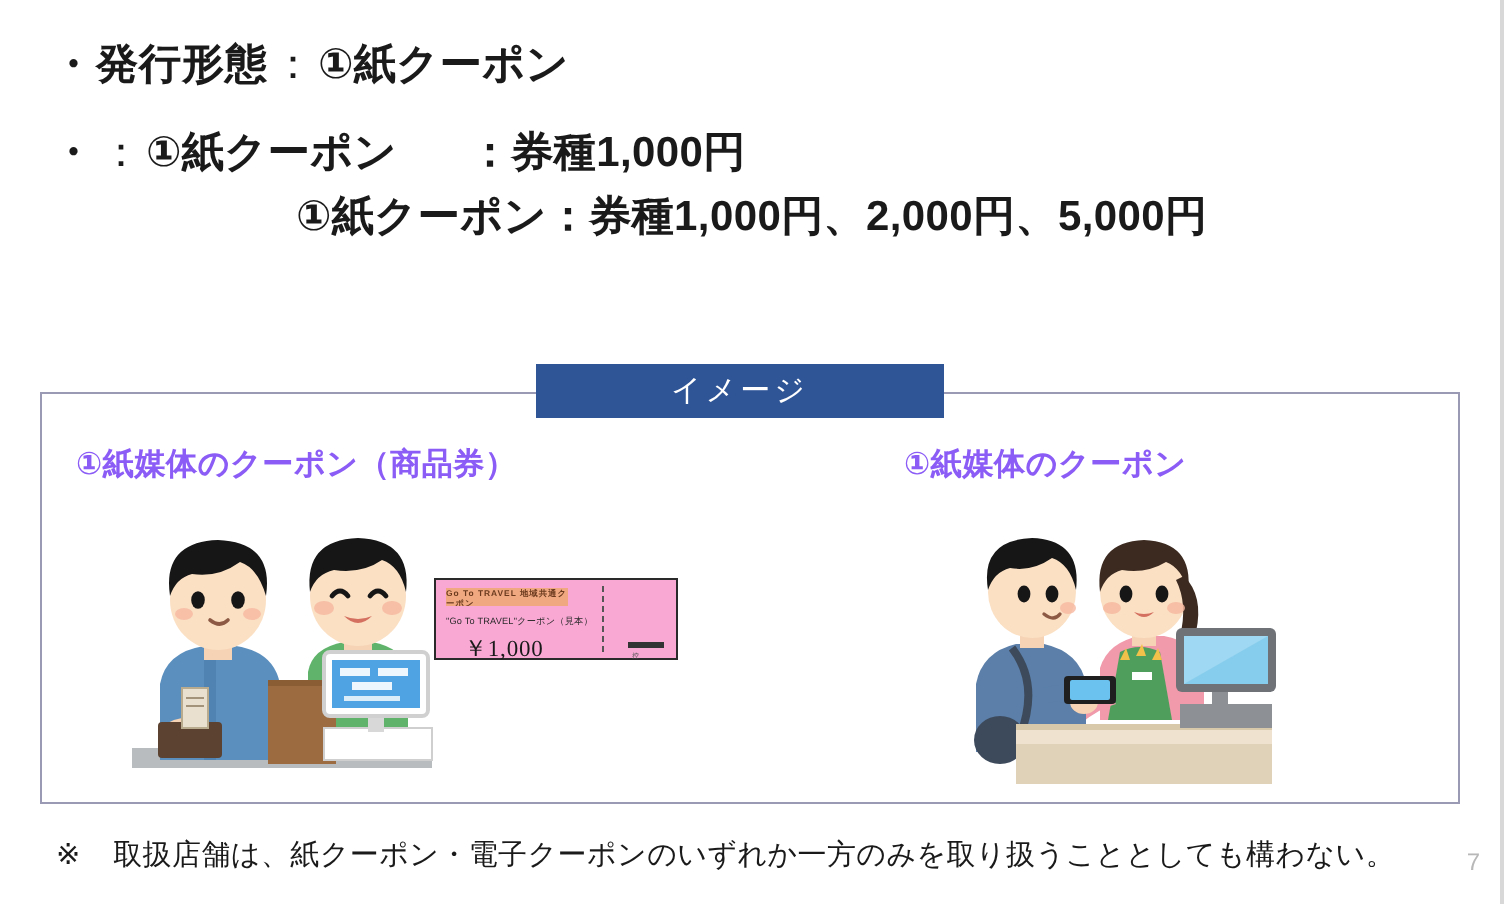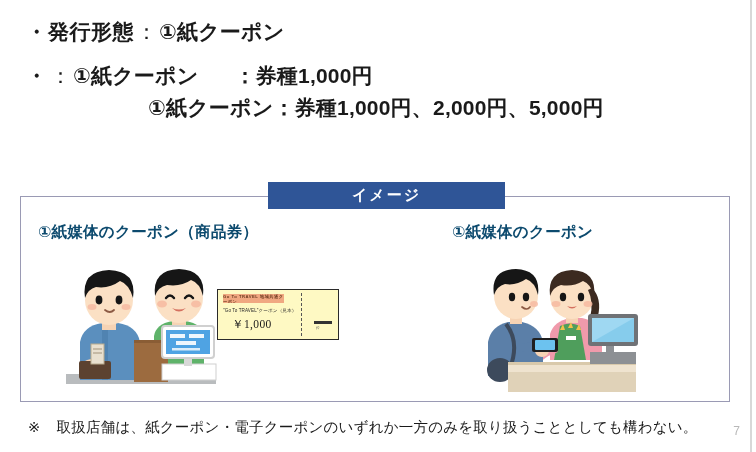--- a/index.html
+++ b/index.html
@@ -71,59 +71,59 @@
     width: 710px;
     height: 206px;
     border: 1.5px solid #9a9ab4;
     background: #ffffff;
     box-sizing: border-box;
   }
   .panel-banner {
     position: absolute;
     left: 268px;
     top: 182px;
-    width: 237px;
+    width: 204px;
     height: 27px;
     background: #2f5597;
     color: #ffffff;
     font-size: 15px;
-    font-weight: 700;
+    font-weight: 400;
     letter-spacing: 2px;
     display: flex;
     align-items: center;
     justify-content: center;
     z-index: 4;
   }
 
   .panel-col-label {
     position: absolute;
     font-size: 15.5px;
     font-weight: 700;
-    color: #0c4a6e;
+    color: #8b5cf6;
     letter-spacing: 0.3px;
     white-space: nowrap;
   }
   .label-left { left: 38px; top: 222px; }
   .label-right { left: 452px; top: 222px; }
 
   
   .illus {
     position: absolute;
   }
   .illus-left  { left: 58px;  top: 248px; width: 180px; height: 148px; }
   .illus-right { left: 478px; top: 252px; width: 172px; height: 146px; }
 
   
   .coupon {
     position: absolute;
     left: 217px;
     top: 289px;
     width: 122px;
-    height: 51px;
-    background: #fef9c3;
+    height: 41px;
+    background: #f9a8d4;
     border: 1.4px solid #2a2a2a;
     box-sizing: border-box;
   }
   .coupon-banner {
     position: absolute;
     left: 5px;
     top: 4px;
     width: 61px;
     height: 9px;
     background: #f0a881;

